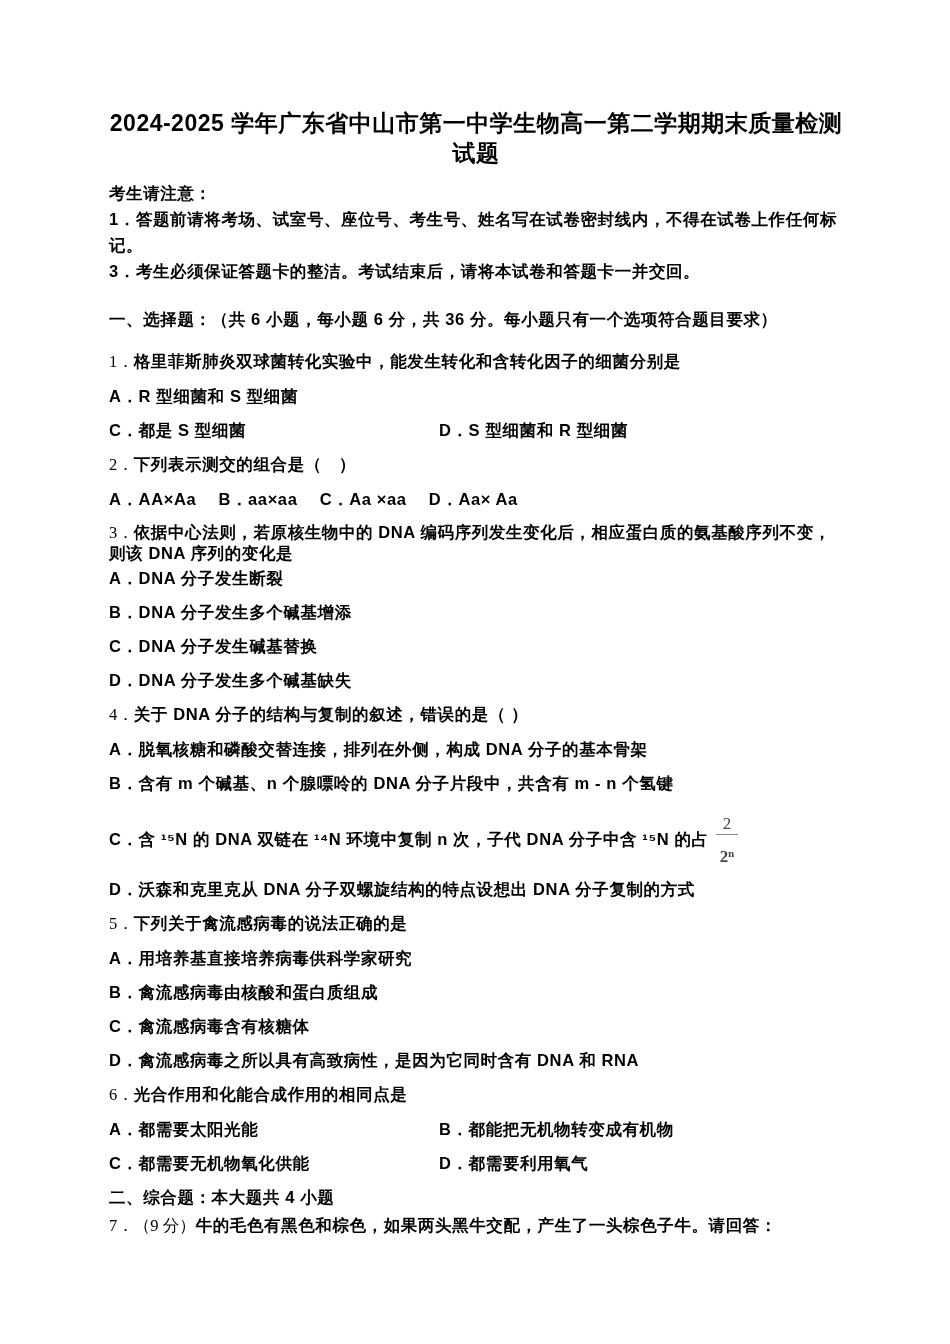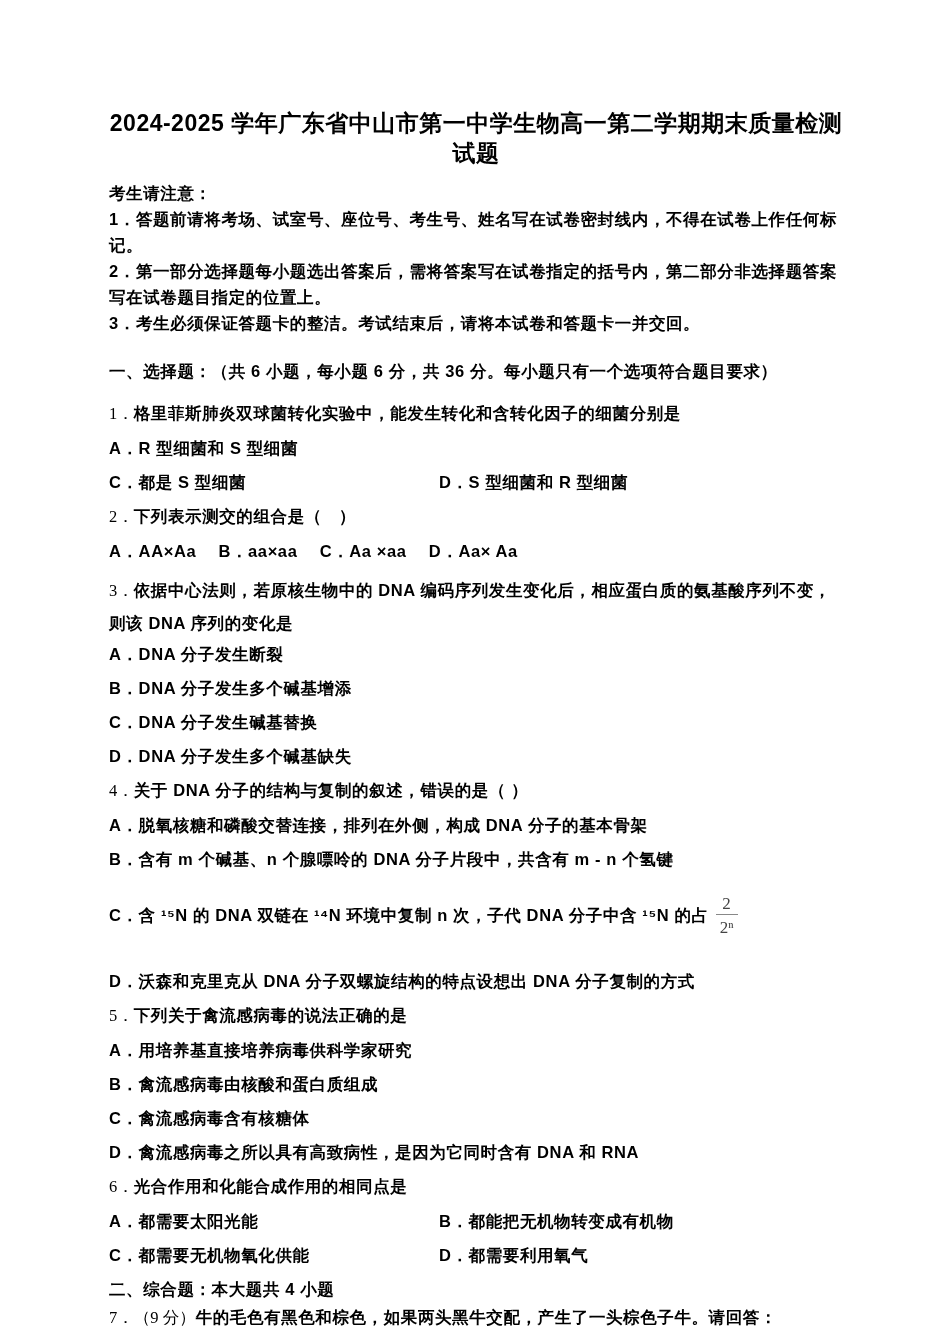--- a/index.html
+++ b/index.html
@@ -23,62 +23,62 @@
     font-size: 23px;
     font-weight: 700;
     line-height: 30px;
     letter-spacing: 0.5px;
     margin: 0 0 12px 0;
   }
   .nline { line-height: 26px; }
   .sec-heading { line-height: 26px; margin-top: 22px; }
   .qline { line-height: 26px; margin-top: 8px; }
   .mt0 { margin-top: 16px; }
-  .stem3 { line-height: 32px; margin-top: 10px; }
+  .stem3 { line-height: 20px; margin-top: 10px; }
   .tight { margin-top: 2px; }
   .qnum {
     font-family: "Liberation Serif", "DejaVu Serif", serif;
     font-weight: 400;
     letter-spacing: 0;
   }
   .optrow { display: flex; line-height: 26px; margin-top: 8px; }
   .optrow .col1 { width: 330px; flex: none; }
   .optrow .col2 { flex: 1; }
   .q4c { display: flex; align-items: center; height: 56px; margin-top: 16px; }
-  .q4d { margin-top: 24px; }
+  .q4d { margin-top: 8px; }
   .frac {
     display: inline-flex;
     flex-direction: column;
     align-items: center;
     margin-left: 7px;
     font-family: "Liberation Serif", "DejaVu Serif", serif;
     font-weight: 400;
     font-size: 17px;
     color: #444;
     letter-spacing: 0;
     line-height: 1.15;
   }
   .frac .fden {
     border-top: 1.5px solid #888;
-    padding: 3px 4px 0 4px;
+    padding: 12px 4px 0 4px;
+    font-weight: bold;
   }
   .frac .fnum { padding: 0 2px; }
   .q7 { margin-top: 2px; }
 </style>
 </head>
 <body>
 
 <div class="page">
 
   <div class="title">2024-2025 学年广东省中山市第一中学生物高一第二学期期末质量检测试题</div>
 
   <div>
     <div class="nline">考生请注意：</div>
     <div class="nline">1．答题前请将考场、试室号、座位号、考生号、姓名写在试卷密封线内，不得在试卷上作任何标记。</div>
-    <div class="nline">2．第一部分选择题每小题选出答案后，需将答案写在试卷指定的括号内，第二部分非选择题答案写在试卷题目指定的位置上。</div>
     <div class="nline">3．考生必须保证答题卡的整洁。考试结束后，请将本试卷和答题卡一并交回。</div>
   </div>
 
   <div class="sec-heading">一、选择题：（共 6 小题，每小题 6 分，共 36 分。每小题只有一个选项符合题目要求）</div>
 
   <div class="qline mt0"><span class="qnum">1．</span><span>格里菲斯肺炎双球菌转化实验中，能发生转化和含转化因子的细菌分别是</span></div>
   <div class="optrow">
     <span class="col1">A．R 型细菌和 S 型细菌</span>
   </div>
   <div class="optrow">

